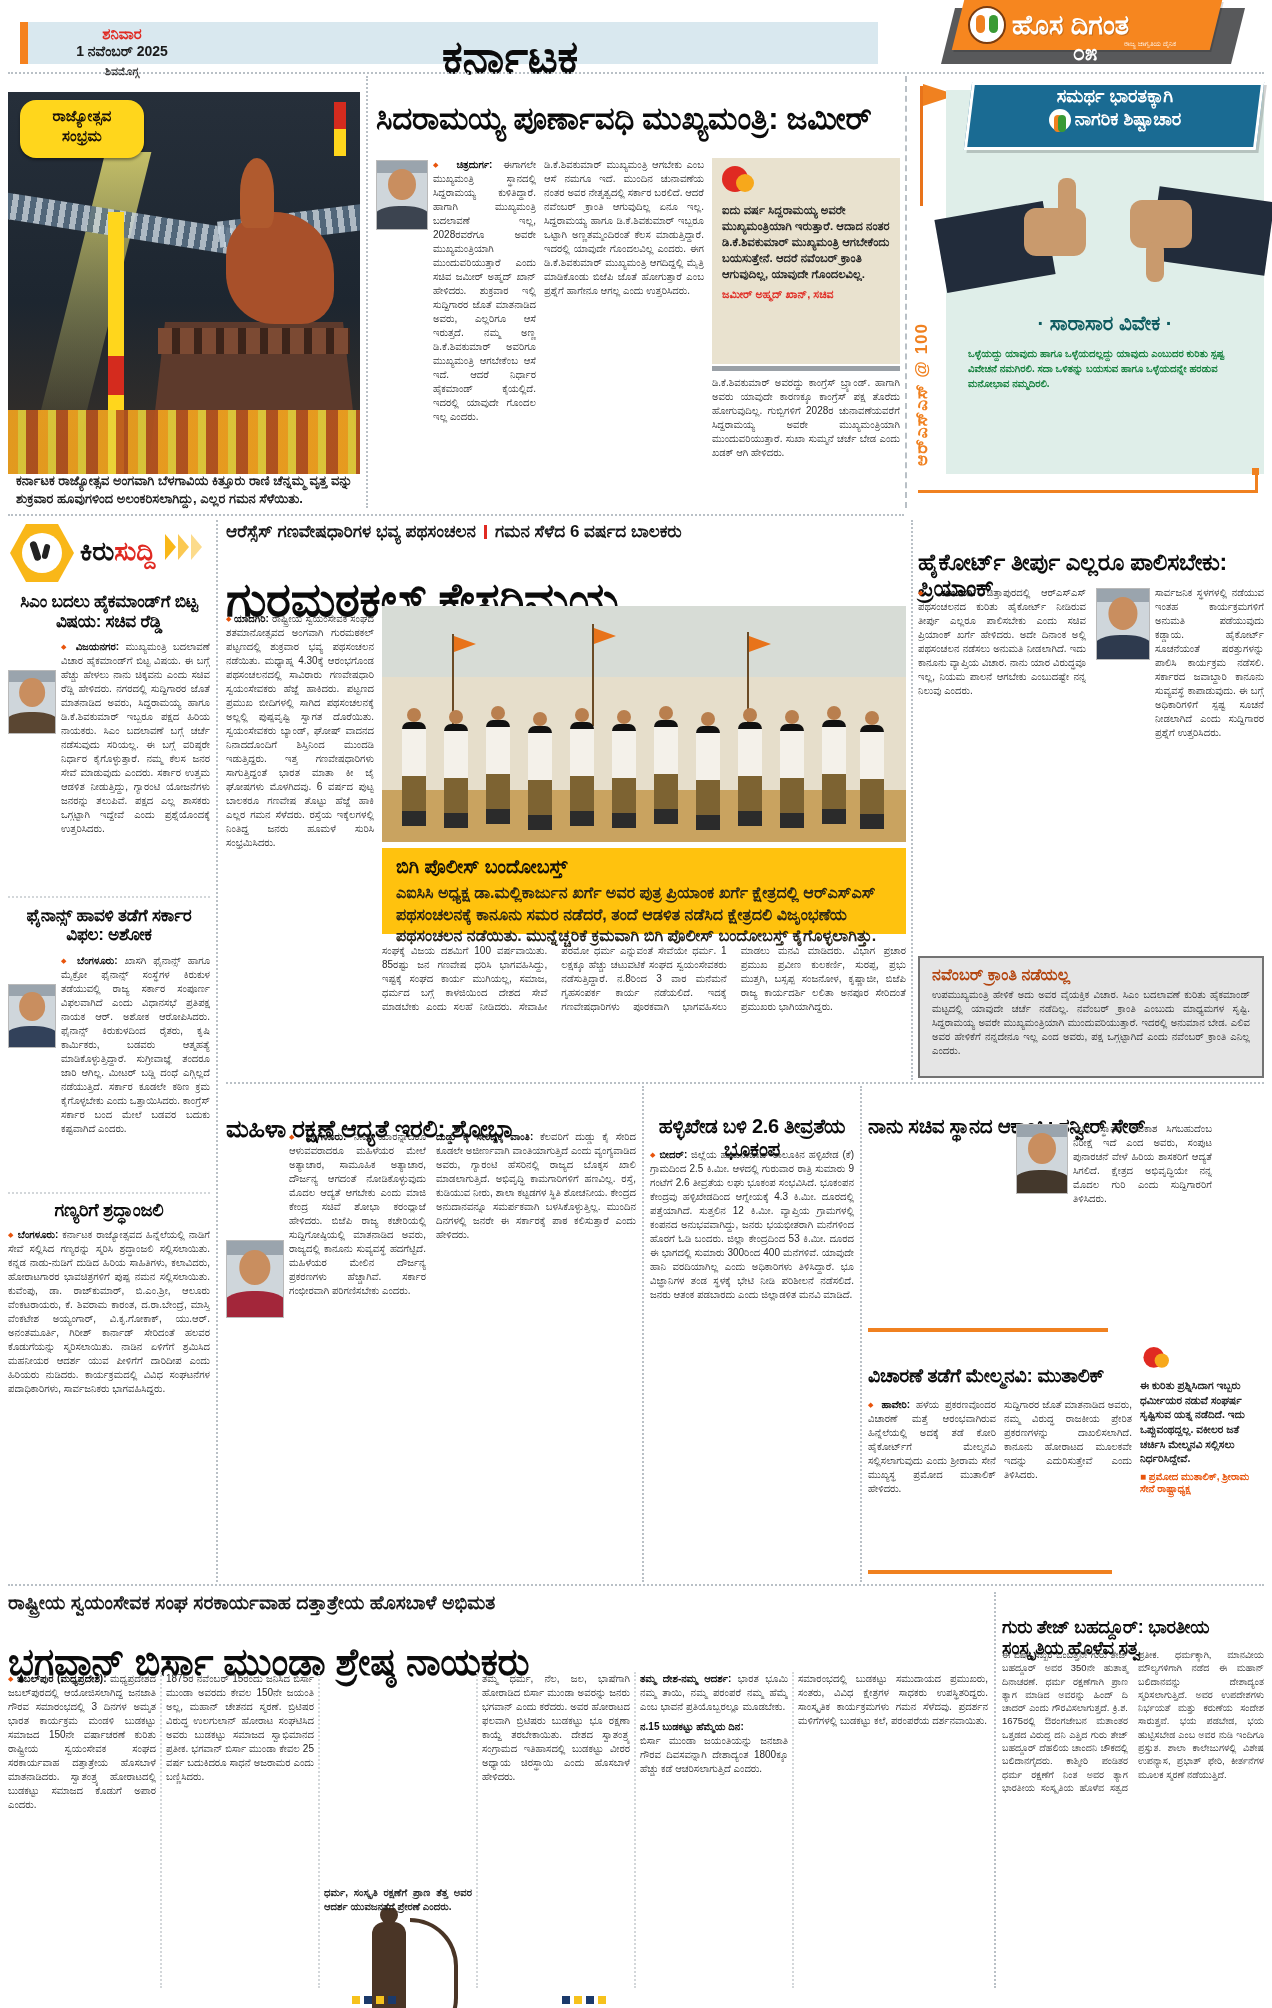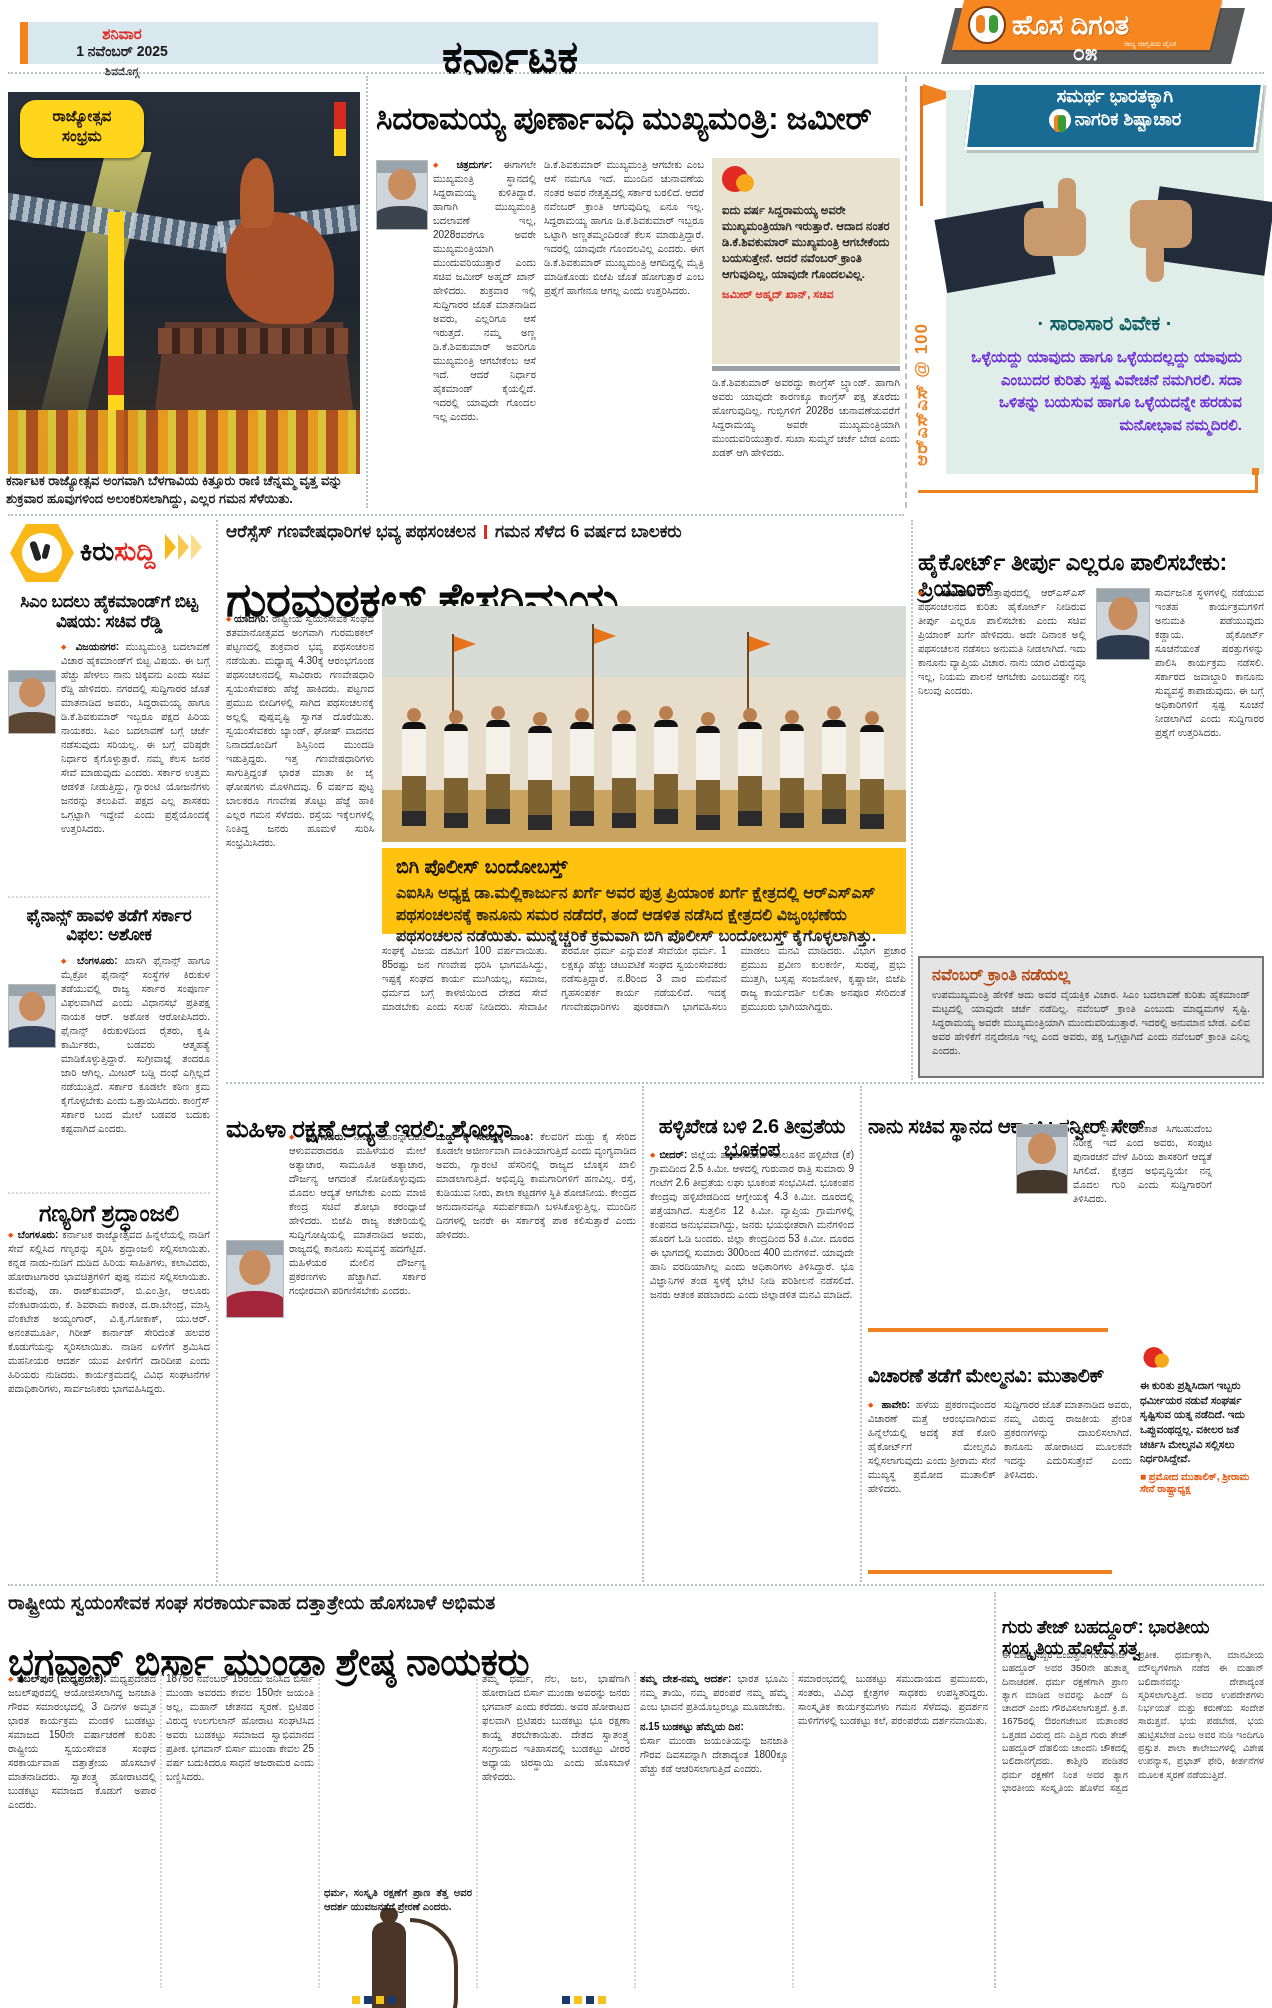--- a/index.html
+++ b/index.html
@@ -110,21 +110,21 @@
     <div class="pedestal" style="left:140px;top:230px;width:212px;height:152px;"></div>
     <div class="ped-arch" style="left:150px;top:236px;width:192px;height:26px;"></div>
     <div class="statue" style="left:218px;top:120px;width:108px;height:112px;"></div>
     <div class="rider" style="left:232px;top:66px;width:34px;height:70px;"></div>
     <div class="garland" style="height:64px;"></div>
     <div class="abs photo-badge" style="left:12px;top:8px;width:124px;height:52px;padding-top:6px;font-size:15px;line-height:1.3;">
       <div>ರಾಜ್ಯೋತ್ಸವ</div>
       <div>ಸಂಭ್ರಮ</div>
     </div>
   </div>
-  <div class="abs" style="left:6px;top:472px;width:352px;font-size:13px;font-weight:700;line-height:1.35;color:#1c1c1c;">ಕರ್ನಾಟಕ ರಾಜ್ಯೋತ್ಸವ ಅಂಗವಾಗಿ ಬೆಳಗಾವಿಯ ಕಿತ್ತೂರು ರಾಣಿ ಚೆನ್ನಮ್ಮ ವೃತ್ತ ವನ್ನು ಶುಕ್ರವಾರ ಹೂವುಗಳಿಂದ ಅಲಂಕರಿಸಲಾಗಿದ್ದು, ಎಲ್ಲರ ಗಮನ ಸೆಳೆಯಿತು.</div>
+  <div class="abs" style="left:16px;top:472px;width:352px;font-size:13px;font-weight:700;line-height:1.35;color:#1c1c1c;">ಕರ್ನಾಟಕ ರಾಜ್ಯೋತ್ಸವ ಅಂಗವಾಗಿ ಬೆಳಗಾವಿಯ ಕಿತ್ತೂರು ರಾಣಿ ಚೆನ್ನಮ್ಮ ವೃತ್ತ ವನ್ನು ಶುಕ್ರವಾರ ಹೂವುಗಳಿಂದ ಅಲಂಕರಿಸಲಾಗಿದ್ದು, ಎಲ್ಲರ ಗಮನ ಸೆಳೆಯಿತು.</div>
 
   <div class="vdot" style="left:366px;top:76px;height:432px;"></div>
 
   <div class="abs headline" style="left:376px;top:76px;width:522px;font-size:31px;">ಸಿದರಾಮಯ್ಯ ಪೂರ್ಣಾವಧಿ ಮುಖ್ಯಮಂತ್ರಿ: ಜಮೀರ್</div>
   <div class="abs clip" style="left:376px;top:158px;width:160px;height:350px;">
     <div class="portrait" style="float:left;width:50px;height:68px;margin:2px 5px 2px 0;--suit:#3c4450;"></div>
     <p class="bodytxt" style="margin:0;"><span class="dateline">ಚಿತ್ರದುರ್ಗ:</span> <span>ಈಗಾಗಲೇ ಮುಖ್ಯಮಂತ್ರಿ ಸ್ಥಾನದಲ್ಲಿ ಸಿದ್ದರಾಮಯ್ಯ ಕುಳಿತಿದ್ದಾರೆ. ಹಾಗಾಗಿ ಮುಖ್ಯಮಂತ್ರಿ ಬದಲಾವಣೆ ಇಲ್ಲ, 2028ರವರೆಗೂ ಅವರೇ ಮುಖ್ಯಮಂತ್ರಿಯಾಗಿ ಮುಂದುವರಿಯುತ್ತಾರೆ ಎಂದು ಸಚಿವ ಜಮೀರ್ ಅಹ್ಮದ್ ಖಾನ್ ಹೇಳಿದರು. ಶುಕ್ರವಾರ ಇಲ್ಲಿ ಸುದ್ದಿಗಾರರ ಜೊತೆ ಮಾತನಾಡಿದ ಅವರು, ಎಲ್ಲರಿಗೂ ಆಸೆ ಇರುತ್ತದೆ. ನಮ್ಮ ಅಣ್ಣ ಡಿ.ಕೆ.ಶಿವಕುಮಾರ್ ಅವರಿಗೂ ಮುಖ್ಯಮಂತ್ರಿ ಆಗಬೇಕೆಂಬ ಆಸೆ ಇದೆ. ಆದರೆ ನಿರ್ಧಾರ ಹೈಕಮಾಂಡ್ ಕೈಯಲ್ಲಿದೆ. ಇದರಲ್ಲಿ ಯಾವುದೇ ಗೊಂದಲ ಇಲ್ಲ ಎಂದರು.</span></p>
   </div>
   <div class="abs clip bodytxt" style="left:544px;top:158px;width:160px;height:350px;">ಡಿ.ಕೆ.ಶಿವಕುಮಾರ್ ಮುಖ್ಯಮಂತ್ರಿ ಆಗಬೇಕು ಎಂಬ ಆಸೆ ನಮಗೂ ಇದೆ. ಮುಂದಿನ ಚುನಾವಣೆಯ ನಂತರ ಅವರ ನೇತೃತ್ವದಲ್ಲಿ ಸರ್ಕಾರ ಬರಲಿದೆ. ಆದರೆ ನವೆಂಬರ್ ಕ್ರಾಂತಿ ಆಗುವುದಿಲ್ಲ ಏನೂ ಇಲ್ಲ. ಸಿದ್ದರಾಮಯ್ಯ ಹಾಗೂ ಡಿ.ಕೆ.ಶಿವಕುಮಾರ್ ಇಬ್ಬರೂ ಒಟ್ಟಾಗಿ ಅಣ್ಣತಮ್ಮಂದಿರಂತೆ ಕೆಲಸ ಮಾಡುತ್ತಿದ್ದಾರೆ. ಇದರಲ್ಲಿ ಯಾವುದೇ ಗೊಂದಲವಿಲ್ಲ ಎಂದರು. ಈಗ ಡಿ.ಕೆ.ಶಿವಕುಮಾರ್ ಮುಖ್ಯಮಂತ್ರಿ ಆಗದಿದ್ದಲ್ಲಿ ಮೈತ್ರಿ ಮಾಡಿಕೊಂಡು ಬಿಜೆಪಿ ಜೊತೆ ಹೋಗುತ್ತಾರೆ ಎಂಬ ಪ್ರಶ್ನೆಗೆ ಹಾಗೇನೂ ಆಗಲ್ಲ ಎಂದು ಉತ್ತರಿಸಿದರು.</div>
 
@@ -145,21 +145,21 @@
     <div class="abs mint" style="left:34px;top:14px;width:318px;height:384px;">
 
       <div class="sleeve" style="left:-6px;top:120px;width:110px;height:74px;transform:rotate(-10deg);"></div>
       <div class="fist" style="left:78px;top:118px;width:62px;height:48px;"></div>
       <div class="thumb" style="left:112px;top:88px;width:18px;height:38px;"></div>
       <div class="sleeve" style="right:-6px;top:104px;width:116px;height:74px;transform:rotate(8deg);"></div>
       <div class="fist" style="right:72px;top:110px;width:62px;height:48px;"></div>
       <div class="thumb" style="right:100px;top:152px;width:18px;height:40px;"></div>
       <div class="abs" style="left:170px;top:232px;width:0;height:0;"></div>
       <div class="abs" style="left:0;top:222px;width:318px;text-align:center;font-size:20px;font-weight:800;color:#0f5c60;">· <span>ಸಾರಾಸಾರ ವಿವೇಕ</span> ·</div>
-      <div class="abs" style="left:22px;top:256px;width:274px;text-align:right;font-size:15px;font-weight:700;line-height:1.5;color:#6d28d9;">ಒಳ್ಳೆಯದ್ದು ಯಾವುದು ಹಾಗೂ ಒಳ್ಳೆಯದಲ್ಲದ್ದು ಯಾವುದು ಎಂಬುದರ ಕುರಿತು ಸ್ಪಷ್ಟ ವಿವೇಚನೆ ನಮಗಿರಲಿ. ಸದಾ ಒಳಿತನ್ನು ಬಯಸುವ ಹಾಗೂ ಒಳ್ಳೆಯದನ್ನೇ ಹರಡುವ ಮನೋಭಾವ ನಮ್ಮದಿರಲಿ.</div>
+      <div class="abs" style="left:22px;top:256px;width:274px;text-align:left;font-size:10px;font-weight:700;line-height:1.5;color:#15803d;">ಒಳ್ಳೆಯದ್ದು ಯಾವುದು ಹಾಗೂ ಒಳ್ಳೆಯದಲ್ಲದ್ದು ಯಾವುದು ಎಂಬುದರ ಕುರಿತು ಸ್ಪಷ್ಟ ವಿವೇಚನೆ ನಮಗಿರಲಿ. ಸದಾ ಒಳಿತನ್ನು ಬಯಸುವ ಹಾಗೂ ಒಳ್ಳೆಯದನ್ನೇ ಹರಡುವ ಮನೋಭಾವ ನಮ್ಮದಿರಲಿ.</div>
     </div>
     <div class="abs banner" style="left:56px;top:6px;width:286px;height:62px;"></div>
     <div class="abs" style="left:70px;top:10px;width:266px;color:#fff;font-weight:800;">
       <div style="font-size:18px;text-align:center;">ಸಮರ್ಥ ಭಾರತಕ್ಕಾಗಿ</div>
       <div style="font-size:18px;text-align:center;margin-top:2px;"><span class="civic" style="width:22px;height:22px;vertical-align:-6px;margin-right:4px;"></span><span>ನಾಗರಿಕ ಶಿಷ್ಟಾಚಾರ</span></div>
     </div>
     <div class="abs orange-rule" style="left:6px;top:414px;width:340px;height:3px;"></div>
     <div class="abs orange-rule" style="left:343px;top:398px;width:3px;height:16px;"></div>
     <div class="abs" style="left:340px;top:392px;width:7px;height:7px;background:#f08120;"></div>
   </div>
@@ -185,21 +185,21 @@
   <div class="abs" style="left:8px;top:906px;width:202px;text-align:center;">
     <span class="headline" style="font-size:17px;">ಫೈನಾನ್ಸ್ ಹಾವಳಿ ತಡೆಗೆ ಸರ್ಕಾರ ವಿಫಲ: ಅಶೋಕ</span>
   </div>
   <div class="abs clip" style="left:8px;top:954px;width:202px;height:232px;">
     <div class="portrait" style="float:left;width:46px;height:62px;margin:30px 5px 2px 0;--suit:#32415a;"></div>
     <p class="bodytxt" style="margin:0;"><span class="dateline">ಬೆಂಗಳೂರು:</span> <span>ಖಾಸಗಿ ಫೈನಾನ್ಸ್ ಹಾಗೂ ಮೈಕ್ರೋ ಫೈನಾನ್ಸ್ ಸಂಸ್ಥೆಗಳ ಕಿರುಕುಳ ತಡೆಯುವಲ್ಲಿ ರಾಜ್ಯ ಸರ್ಕಾರ ಸಂಪೂರ್ಣ ವಿಫಲವಾಗಿದೆ ಎಂದು ವಿಧಾನಸಭೆ ಪ್ರತಿಪಕ್ಷ ನಾಯಕ ಆರ್. ಅಶೋಕ ಆರೋಪಿಸಿದರು. ಫೈನಾನ್ಸ್ ಕಿರುಕುಳದಿಂದ ರೈತರು, ಕೃಷಿ ಕಾರ್ಮಿಕರು, ಬಡವರು ಆತ್ಮಹತ್ಯೆ ಮಾಡಿಕೊಳ್ಳುತ್ತಿದ್ದಾರೆ. ಸುಗ್ರೀವಾಜ್ಞೆ ತಂದರೂ ಜಾರಿ ಆಗಿಲ್ಲ. ಮೀಟರ್ ಬಡ್ಡಿ ದಂಧೆ ಎಗ್ಗಿಲ್ಲದೆ ನಡೆಯುತ್ತಿದೆ. ಸರ್ಕಾರ ಕೂಡಲೇ ಕಠಿಣ ಕ್ರಮ ಕೈಗೊಳ್ಳಬೇಕು ಎಂದು ಒತ್ತಾಯಿಸಿದರು. ಕಾಂಗ್ರೆಸ್ ಸರ್ಕಾರ ಬಂದ ಮೇಲೆ ಬಡವರ ಬದುಕು ಕಷ್ಟವಾಗಿದೆ ಎಂದರು.</span></p>
   </div>
   <div class="hdot" style="left:8px;top:1192px;width:202px;border-top-color:#d3d7da;"></div>
 
   <div class="abs" style="left:8px;top:1200px;width:202px;text-align:center;">
-    <span class="headline" style="font-size:23px;">ಗಣ್ಯರಿಗೆ ಶ್ರದ್ಧಾಂಜಲಿ</span>
+    <span class="headline" style="font-size:18px;">ಗಣ್ಯರಿಗೆ ಶ್ರದ್ಧಾಂಜಲಿ</span>
   </div>
   <div class="abs clip" style="left:8px;top:1228px;width:202px;height:352px;">
     <p class="bodytxt" style="margin:0;"><span class="dateline">ಬೆಂಗಳೂರು:</span> <span>ಕರ್ನಾಟಕ ರಾಜ್ಯೋತ್ಸವದ ಹಿನ್ನೆಲೆಯಲ್ಲಿ ನಾಡಿಗೆ ಸೇವೆ ಸಲ್ಲಿಸಿದ ಗಣ್ಯರನ್ನು ಸ್ಮರಿಸಿ ಶ್ರದ್ಧಾಂಜಲಿ ಸಲ್ಲಿಸಲಾಯಿತು. ಕನ್ನಡ ನಾಡು-ನುಡಿಗೆ ದುಡಿದ ಹಿರಿಯ ಸಾಹಿತಿಗಳು, ಕಲಾವಿದರು, ಹೋರಾಟಗಾರರ ಭಾವಚಿತ್ರಗಳಿಗೆ ಪುಷ್ಪ ನಮನ ಸಲ್ಲಿಸಲಾಯಿತು. ಕುವೆಂಪು, ಡಾ. ರಾಜ್‌ಕುಮಾರ್, ಬಿ.ಎಂ.ಶ್ರೀ, ಆಲೂರು ವೆಂಕಟರಾಯರು, ಕೆ. ಶಿವರಾಮ ಕಾರಂತ, ದ.ರಾ.ಬೇಂದ್ರೆ, ಮಾಸ್ತಿ ವೆಂಕಟೇಶ ಅಯ್ಯಂಗಾರ್, ವಿ.ಕೃ.ಗೋಕಾಕ್, ಯು.ಆರ್. ಅನಂತಮೂರ್ತಿ, ಗಿರೀಶ್ ಕಾರ್ನಾಡ್ ಸೇರಿದಂತೆ ಹಲವರ ಕೊಡುಗೆಯನ್ನು ಸ್ಮರಿಸಲಾಯಿತು. ನಾಡಿನ ಏಳಿಗೆಗೆ ಶ್ರಮಿಸಿದ ಮಹನೀಯರ ಆದರ್ಶ ಯುವ ಪೀಳಿಗೆಗೆ ದಾರಿದೀಪ ಎಂದು ಹಿರಿಯರು ನುಡಿದರು. ಕಾರ್ಯಕ್ರಮದಲ್ಲಿ ವಿವಿಧ ಸಂಘಟನೆಗಳ ಪದಾಧಿಕಾರಿಗಳು, ಸಾರ್ವಜನಿಕರು ಭಾಗವಹಿಸಿದ್ದರು.</span></p>
   </div>
 
   <div class="vdot" style="left:216px;top:520px;height:1062px;"></div>
 
   <div class="abs" style="left:226px;top:522px;width:680px;font-size:17px;font-weight:800;color:#171717;">
     <span>ಆರೆಸ್ಸೆಸ್ ಗಣವೇಷಧಾರಿಗಳ ಭವ್ಯ ಪಥಸಂಚಲನ</span><span style="display:inline-block;width:3px;height:14px;background:#e02a22;margin:0 8px;vertical-align:-2px;"></span><span>ಗಮನ ಸೆಳೆದ 6 ವರ್ಷದ ಬಾಲಕರು</span>
   </div>

